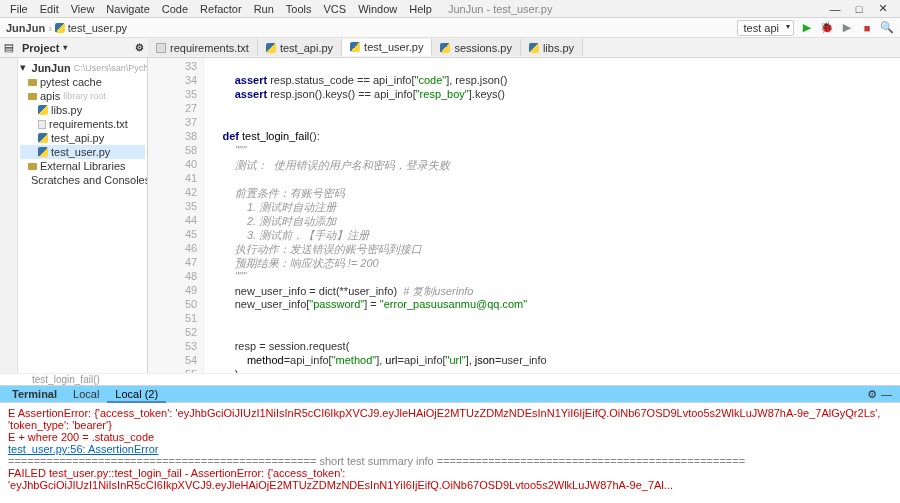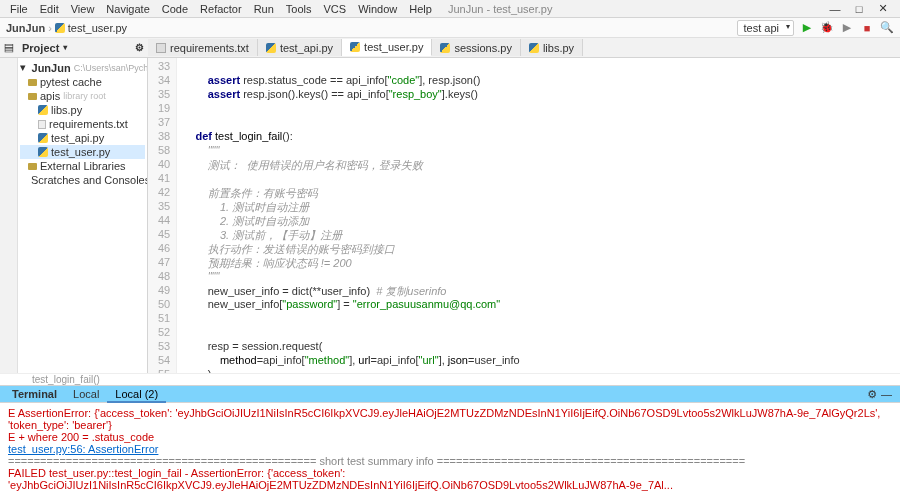--- a/index.html
+++ b/index.html
@@ -23,21 +23,21 @@
 .main { display: flex; height: 315px; }
 .gutter { width: 18px; background: #f2f2f2; border-right: 1px solid #e0e0e0; }
 .tree { width: 130px; background: #fff; border-right: 1px solid #d4d4d4; overflow: hidden; font-size: 10px; padding: 2px; }
 .tree-row { display: flex; align-items: center; gap: 3px; padding: 1px 0; white-space: nowrap; }
 .ind1 { padding-left: 8px; } .ind2 { padding-left: 18px; }
 .folder-icon { width: 9px; height: 7px; background: #bfa23f; border-radius: 1px; }
 .file-icon { width: 8px; height: 9px; background: #eee; border: 1px solid #bbb; }
 .tree-row.sel { background: #d6ebff; }
 .editor { flex: 1; display: flex; background: #fff; overflow: hidden; }
 .ln-gutter { background: #f7f7f7; color: #aaa; text-align: right; padding: 2px 6px 2px 10px; font-family: Consolas, monospace; font-size: 11px; border-right: 1px solid #eee; }
-.ln-gutter div { height: 14px; }
+.ln-gutter div { height: 14px; margin-left: 27px; }
 .code { flex: 1; padding: 2px 6px; font-family: Consolas, monospace; font-size: 11px; white-space: pre; overflow: hidden; }
 .code div { height: 14px; }
 .kw { color: #000080; font-weight: bold; }
 .fn { color: #000; }
 .str { color: #008000; }
 .cmt { color: #999; font-style: italic; }
 .below-code { padding-left: 32px; font-size: 10px; color: #999; background: #fff; border-top: 1px solid #eee; height: 12px; }
 .term-tabs { display: flex; align-items: center; background: #7dd3fc; height: 18px; border-top: 1px solid #d4d4d4; border-bottom: 1px solid #d4d4d4; padding: 0 4px; }
 .ttab { padding: 1px 8px; cursor: pointer; }
 .ttab.active { border-bottom: 2px solid #4a88c7; color: #000; }
@@ -154,21 +154,21 @@
           <span class="folder-icon"></span>
           <span>Scratches and Consoles</span>
         </div>
       </div>
   </div>
   <div class="editor">
     <div class="ln-gutter" id="ln-gutter">
         <div>33</div>
         <div>34</div>
         <div>35</div>
-        <div>19</div>
+        <div>27</div>
         <div>37</div>
         <div>38</div>
         <div>58</div>
         <div>40</div>
         <div>41</div>
         <div>42</div>
         <div>35</div>
         <div>44</div>
         <div>45</div>
         <div>46</div>

